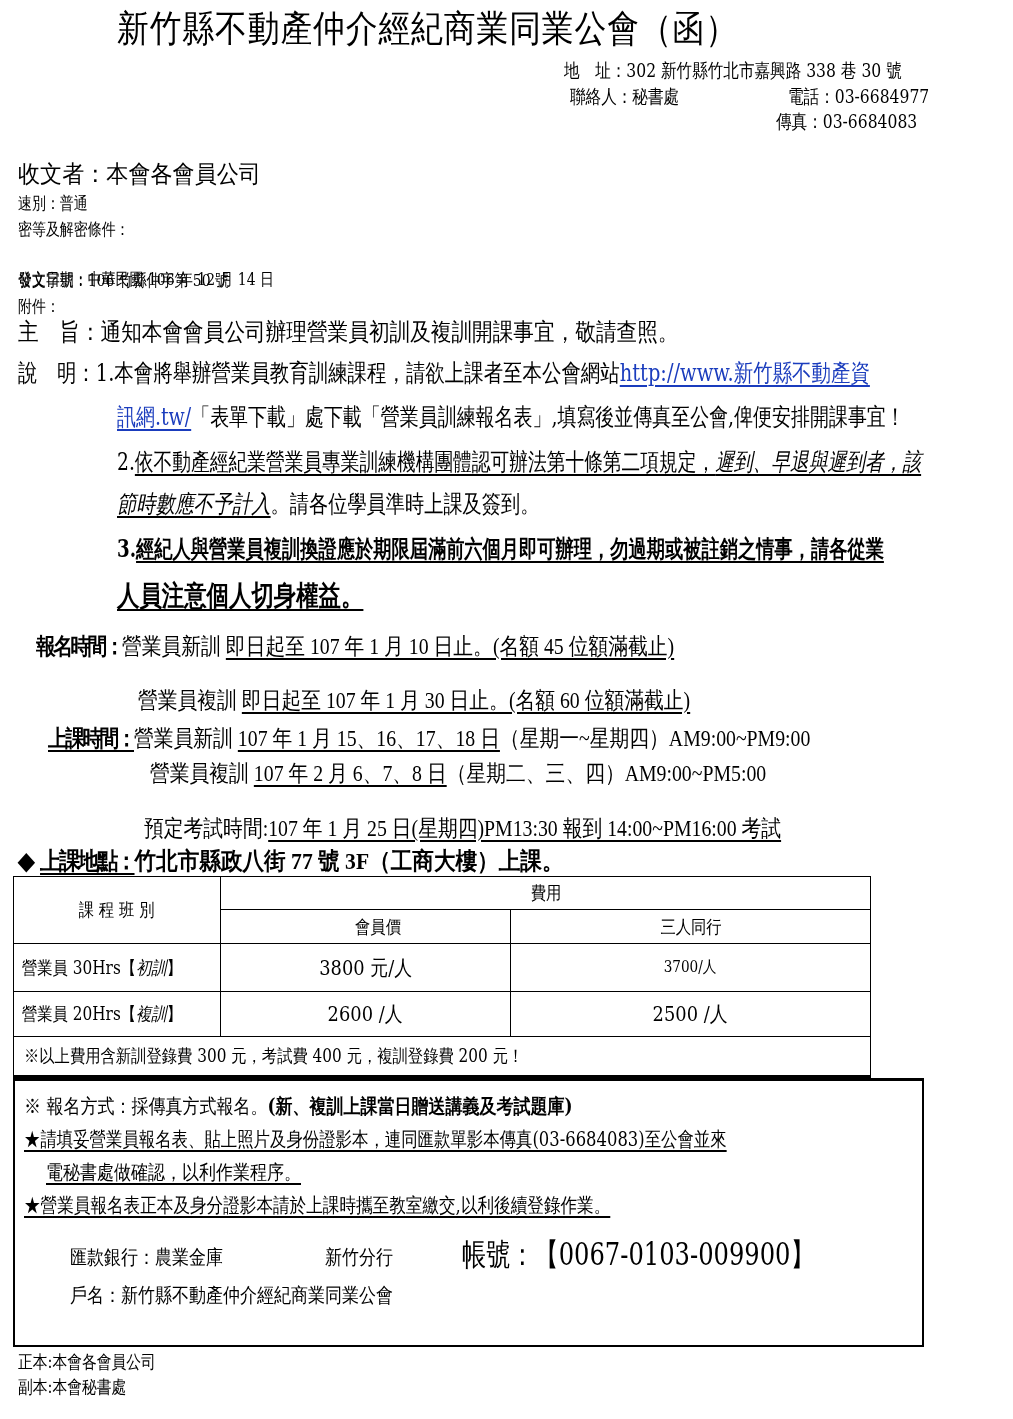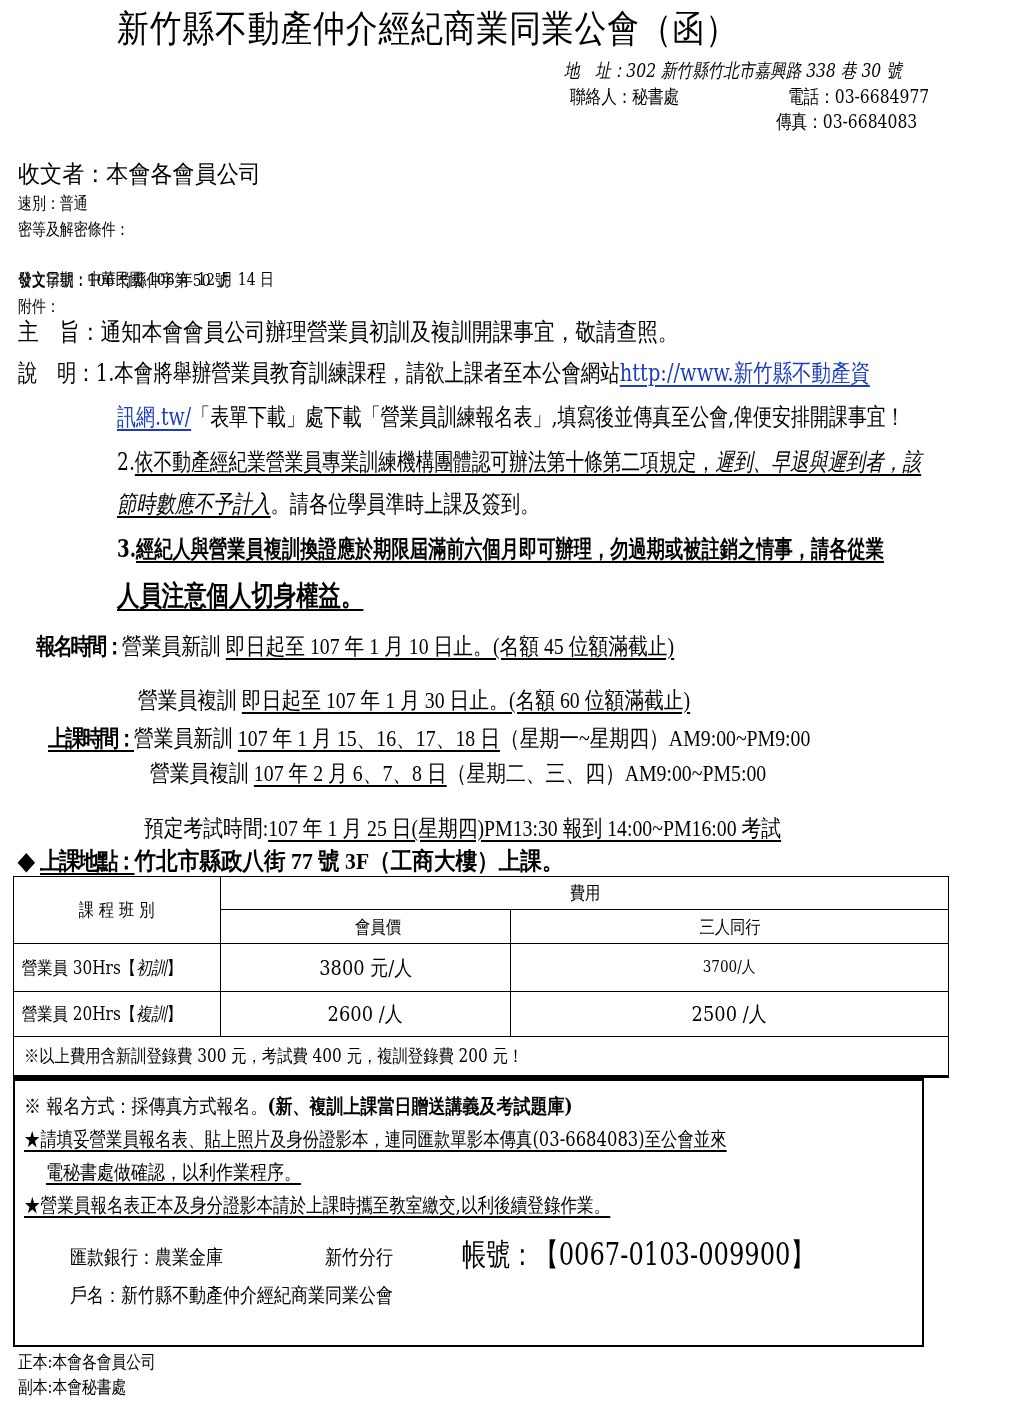--- a/index.html
+++ b/index.html
@@ -17,35 +17,35 @@
   .meta .cond { transform:scaleX(0.82); }
   .body { font-size:22px;text-align:right; }
   .body .cond { transform:scaleX(0.82); }
   .u { text-decoration:underline; text-underline-offset:4px; }
   .i { font-style:italic; }
   .b { font-weight:bold; }
   .link { color:#1a3cbd; text-decoration:underline; text-underline-offset:4px; }
   .sch { font-size:23px; font-family:"Liberation Serif", serif; }
   .sch .cond { transform:scaleX(0.86); }
   .lbl { font-weight:bold; letter-spacing:-3px; }
-  table.fee { position:absolute; left:13px; top:876px; width:936px; border-collapse:collapse; font-size:18px; }
+  table.fee { position:absolute; left:13px; top:876px; width:858px; border-collapse:collapse; font-size:18px; }
   table.fee td { border:1.5px solid #000; text-align:center; height:34px; }
   table.fee .cond { transform:scaleX(0.85); transform-origin:center; }
   .box { position:absolute; left:13px; top:1078px; width:911px; height:269px; border:2.5px solid #000; border-top:3px solid #000; }
   .bx { font-size:20px; }
   .bx .cond { transform:scaleX(0.85); }
   .foot { left:18px; font-size:18px; }
   .foot .cond { transform:scaleX(0.82); }
 </style>
 </head>
 <body>
 
 <div class="abs title"><span class="cond">新竹縣不動產仲介經紀商業同業公會（函）</span></div>
 
-<div class="abs hdr" style="left:564px; top:58px;font-style:italic;"><span class="cond"><span>地　址：</span><span>302 新竹縣竹北市嘉興路 338 巷 30 號</span></span></div>
+<div class="abs hdr" style="left:564px; top:58px;"><span class="cond"><span>地　址：</span><span>302 新竹縣竹北市嘉興路 338 巷 30 號</span></span></div>
 <div class="abs hdr" style="left:570px; top:84px;"><span class="cond"><span>聯絡人：</span><span>秘書處</span></span></div>
 <div class="abs hdr" style="left:788px; top:84px;"><span class="cond"><span>電話：</span><span>03-6684977</span></span></div>
 <div class="abs hdr" style="left:776px; top:109px;"><span class="cond"><span>傳真：</span><span>03-6684083</span></span></div>
 
 <div class="abs recv"><span class="cond"><span>收文者：</span><span>本會各會員公司</span></span></div>
 
 <div class="abs meta" style="top:192px;"><span class="cond"><span>速別：</span><span>普通</span></span></div>
 <div class="abs meta" style="top:218px;"><span class="cond"><span>密等及解密條件：</span><span></span></span></div>
 <div class="abs meta" style="top:244px;margin-top:24px;"><span class="cond"><span>發文日期：</span><span>中華民國 106 年 12 月 14 日</span></span></div>
 <div class="abs meta" style="top:269px;"><span class="cond"><span>發文字號：</span><span>106 竹縣仲字第 50 號</span></span></div>

